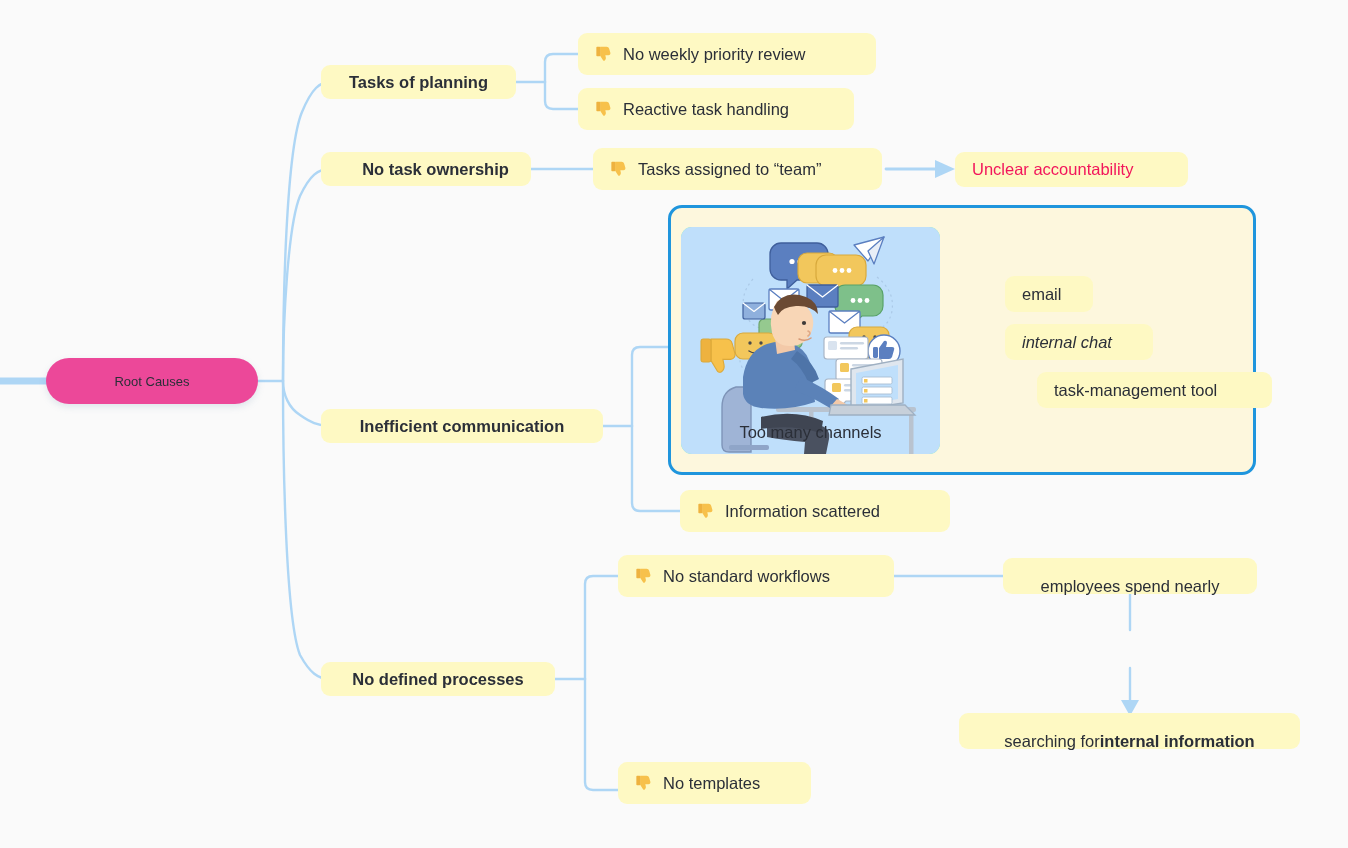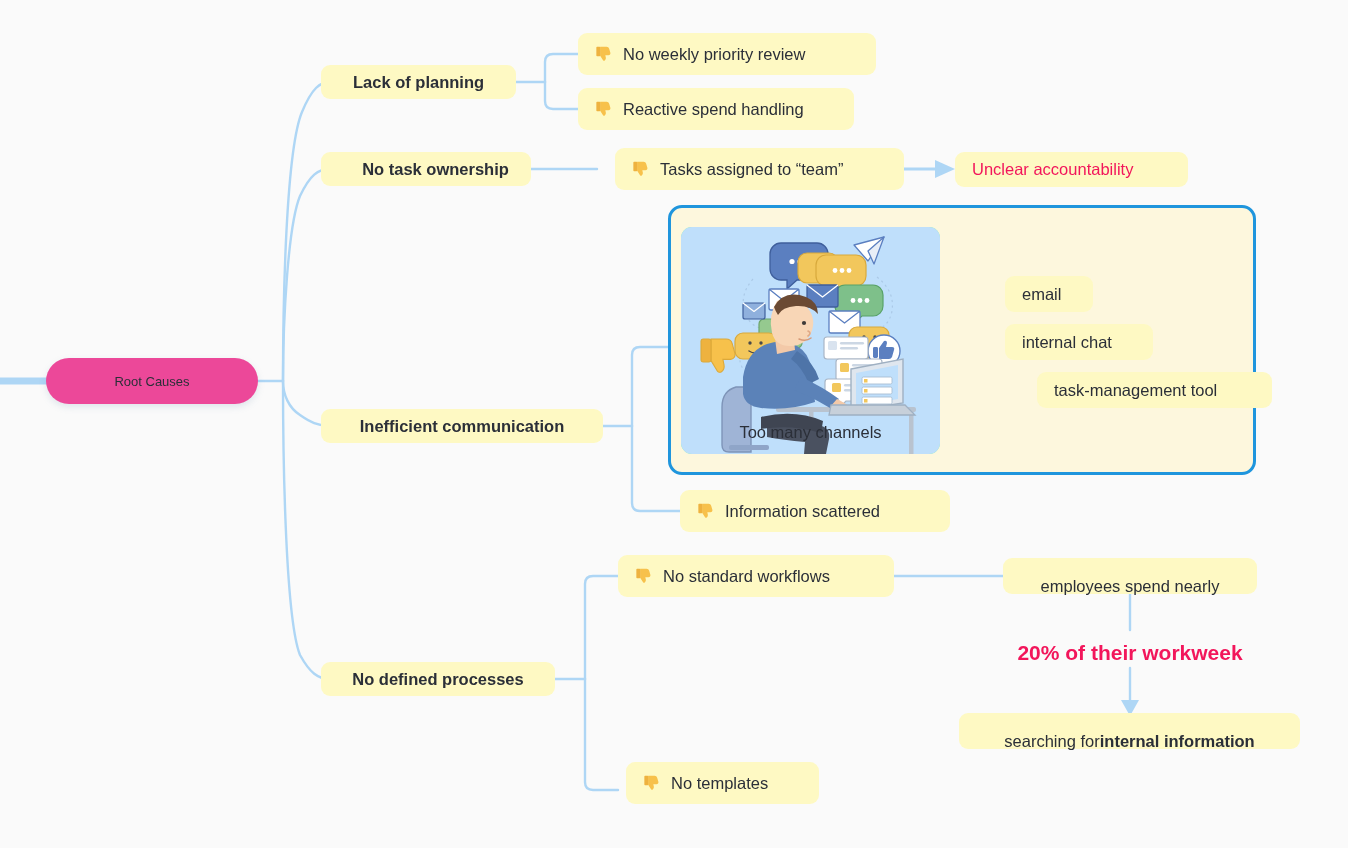--- a/index.html
+++ b/index.html
@@ -123,21 +123,21 @@
       <path d="M1130,668 L1130,706"></path>
       <path d="M1121,700 L1130,716 L1139,700 Z" fill="#aed6f5" stroke="none"></path>
     </g>
   </svg>
 
   <div class="node root-node" style="left:46px; top:358px; width:212px; height:46px;">
     <span>Root Causes</span>
   </div>
 
   <div class="node branch-node" style="left:321px; top:65px; width:195px; height:34px;">
-    <span>Lack of planning</span>
+    <span>Tasks of planning</span>
   </div>
 
   <div class="node leaf-node" style="left:578px; top:33px; width:298px; height:42px;">
     <span class="node-inner">
       <span class="emoji">
         <svg class="thumb-svg" width="19" height="19" viewBox="0 0 24 24" aria-hidden="true">
           <path d="M6.5 2.2h8.1c1.6 0 2.9 1 3.3 2.4l1.5 5.2c.45 1.6-.7 3.2-2.35 3.2h-4.0l.6 2.9c.28 1.4-.22 2.8-1.3 3.6-.72.55-1.72.4-2.2-.35L6.5 13.6Z" fill="#f7c14b"></path>
           <path d="M2.6 2.2h3.2c.5 0 .9.4.9.9v10.1c0 .5-.4.9-.9.9H2.6c-.5 0-.9-.4-.9-.9V3.1c0-.5.4-.9.9-.9Z" fill="#eeb23f"></path>
         </svg>
       </span>
@@ -146,29 +146,29 @@
   </div>
 
   <div class="node leaf-node" style="left:578px; top:88px; width:276px; height:42px;">
     <span class="node-inner">
       <span class="emoji">
         <svg class="thumb-svg" width="19" height="19" viewBox="0 0 24 24" aria-hidden="true">
           <path d="M6.5 2.2h8.1c1.6 0 2.9 1 3.3 2.4l1.5 5.2c.45 1.6-.7 3.2-2.35 3.2h-4.0l.6 2.9c.28 1.4-.22 2.8-1.3 3.6-.72.55-1.72.4-2.2-.35L6.5 13.6Z" fill="#f7c14b"></path>
           <path d="M2.6 2.2h3.2c.5 0 .9.4.9.9v10.1c0 .5-.4.9-.9.9H2.6c-.5 0-.9-.4-.9-.9V3.1c0-.5.4-.9.9-.9Z" fill="#eeb23f"></path>
         </svg>
       </span>
-      <span>Reactive spend handling</span>
+      <span>Reactive task handling</span>
     </span>
   </div>
 
   <div class="node branch-node" style="left:321px; top:152px; width:210px; height:34px;padding-left:36px;">
     <span>No task ownership</span>
   </div>
 
-  <div class="node leaf-node" style="left:615px; top:148px; width:289px; height:42px;">
+  <div class="node leaf-node" style="left:593px; top:148px; width:289px; height:42px;">
     <span class="node-inner">
       <span class="emoji">
         <svg class="thumb-svg" width="19" height="19" viewBox="0 0 24 24" aria-hidden="true">
           <path d="M6.5 2.2h8.1c1.6 0 2.9 1 3.3 2.4l1.5 5.2c.45 1.6-.7 3.2-2.35 3.2h-4.0l.6 2.9c.28 1.4-.22 2.8-1.3 3.6-.72.55-1.72.4-2.2-.35L6.5 13.6Z" fill="#f7c14b"></path>
           <path d="M2.6 2.2h3.2c.5 0 .9.4.9.9v10.1c0 .5-.4.9-.9.9H2.6c-.5 0-.9-.4-.9-.9V3.1c0-.5.4-.9.9-.9Z" fill="#eeb23f"></path>
         </svg>
       </span>
       <span>Tasks assigned to “team”</span>
     </span>
   </div>
@@ -326,21 +326,21 @@
           <rect x="183" y="172" width="3.5" height="3.5"></rect>
         </g>
       <path d="M150 178 h74 l10 10 h-86 z" fill="#c7d0da" stroke="#9fb0c2" stroke-width="1.3"></path>
     </svg>
     <div class="illus-caption">Too many channels</div>
   </div>
 
   <div class="node channel-node" style="left:1005px; top:276px; width:88px; height:36px; padding:0 17px; font-size:16.5px;">
     <span>email</span>
   </div>
-  <div class="node channel-node" style="left:1005px; top:324px; width:148px; height:36px; padding:0 17px; font-size:16.5px;">
+  <div class="node channel-node" style="left:1005px; top:324px; width:148px; height:36px; padding:0 17px; font-size:16.5px;font-style:italic;">
     <span>internal chat</span>
   </div>
   <div class="node channel-node" style="left:1005px; top:372px; width:235px; height:36px; padding:0 17px; font-size:16.5px;margin-left:32px;">
     <span>task-management tool</span>
   </div>
 
   <div class="node leaf-node" style="left:680px; top:490px; width:270px; height:42px;">
     <span class="node-inner">
       <span class="emoji">
         <svg class="thumb-svg" width="19" height="19" viewBox="0 0 24 24" aria-hidden="true">
@@ -361,38 +361,35 @@
       <span class="emoji">
         <svg class="thumb-svg" width="19" height="19" viewBox="0 0 24 24" aria-hidden="true">
           <path d="M6.5 2.2h8.1c1.6 0 2.9 1 3.3 2.4l1.5 5.2c.45 1.6-.7 3.2-2.35 3.2h-4.0l.6 2.9c.28 1.4-.22 2.8-1.3 3.6-.72.55-1.72.4-2.2-.35L6.5 13.6Z" fill="#f7c14b"></path>
           <path d="M2.6 2.2h3.2c.5 0 .9.4.9.9v10.1c0 .5-.4.9-.9.9H2.6c-.5 0-.9-.4-.9-.9V3.1c0-.5.4-.9.9-.9Z" fill="#eeb23f"></path>
         </svg>
       </span>
       <span>No standard workflows</span>
     </span>
   </div>
 
-  <div class="node leaf-node" style="left:618px; top:762px; width:193px; height:42px;margin-left:8px;">
+  <div class="node leaf-node" style="left:618px; top:762px; width:193px; height:42px;">
     <span class="node-inner">
       <span class="emoji">
         <svg class="thumb-svg" width="19" height="19" viewBox="0 0 24 24" aria-hidden="true">
           <path d="M6.5 2.2h8.1c1.6 0 2.9 1 3.3 2.4l1.5 5.2c.45 1.6-.7 3.2-2.35 3.2h-4.0l.6 2.9c.28 1.4-.22 2.8-1.3 3.6-.72.55-1.72.4-2.2-.35L6.5 13.6Z" fill="#f7c14b"></path>
           <path d="M2.6 2.2h3.2c.5 0 .9.4.9.9v10.1c0 .5-.4.9-.9.9H2.6c-.5 0-.9-.4-.9-.9V3.1c0-.5.4-.9.9-.9Z" fill="#eeb23f"></path>
         </svg>
       </span>
       <span>No templates</span>
     </span>
   </div>
 
   <div class="node plain-node" style="left:1003px; top:558px; width:254px; height:36px; justify-content:center;">
     <span>employees spend nearly</span>
   </div>
 
-  <div class="stat-text" style="left:1003px; top:642px; width:254px; text-align:center;">
-    <span>20% of their workweek</span>
-  </div>
 
   <div class="node plain-node" style="left:959px; top:713px; width:341px; height:36px; justify-content:center;">
     <span>searching for </span>
       <span class="bold-part">internal information</span>
   </div>
 
 </div>
 
 </body></html>

